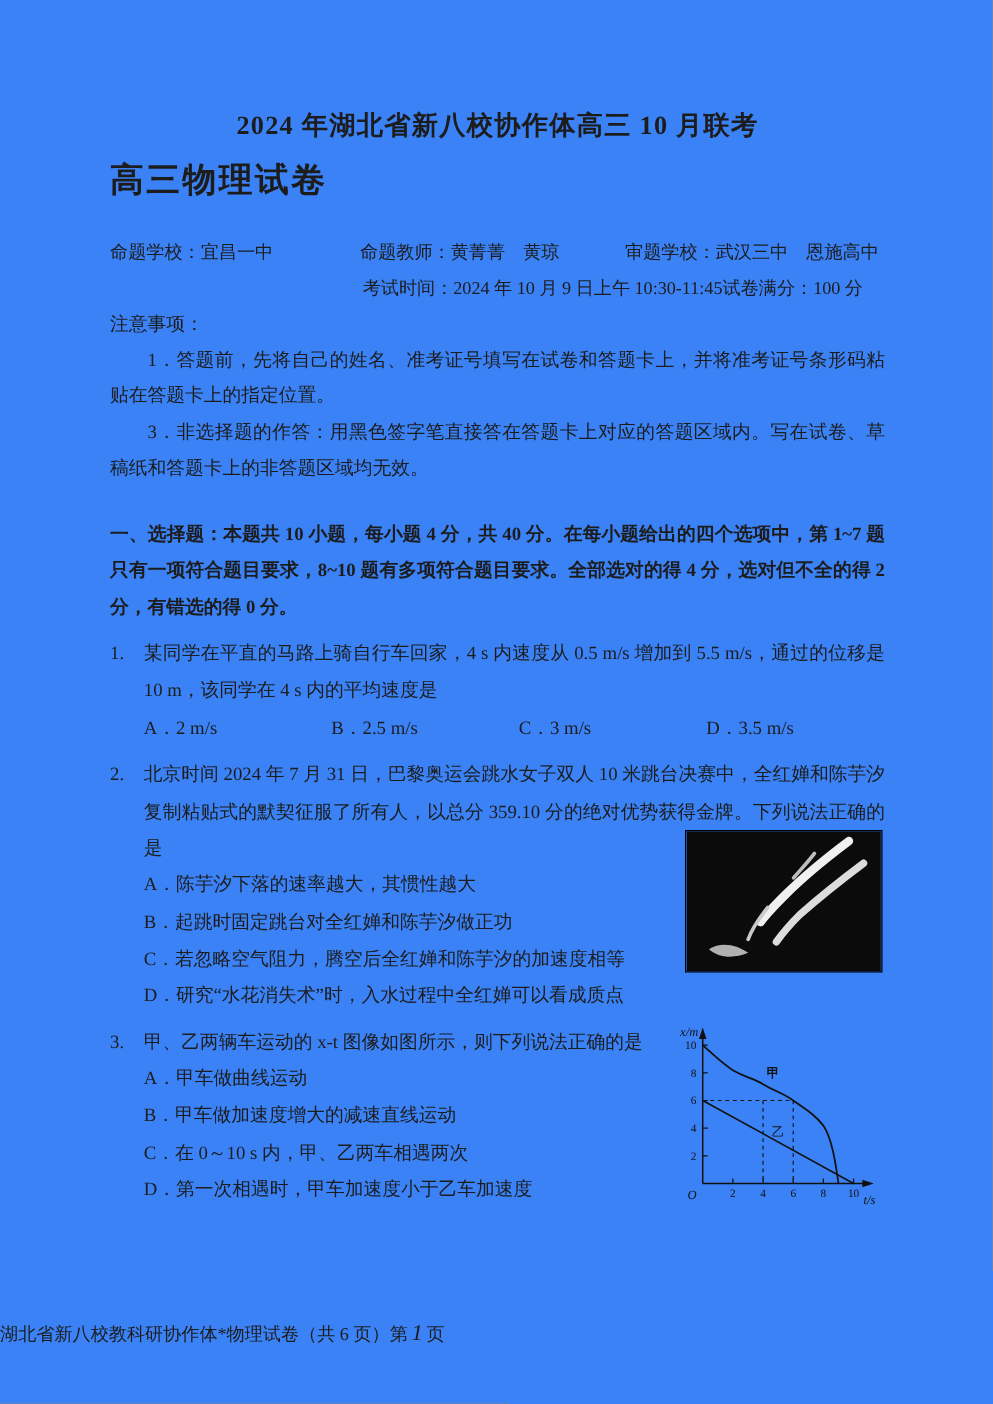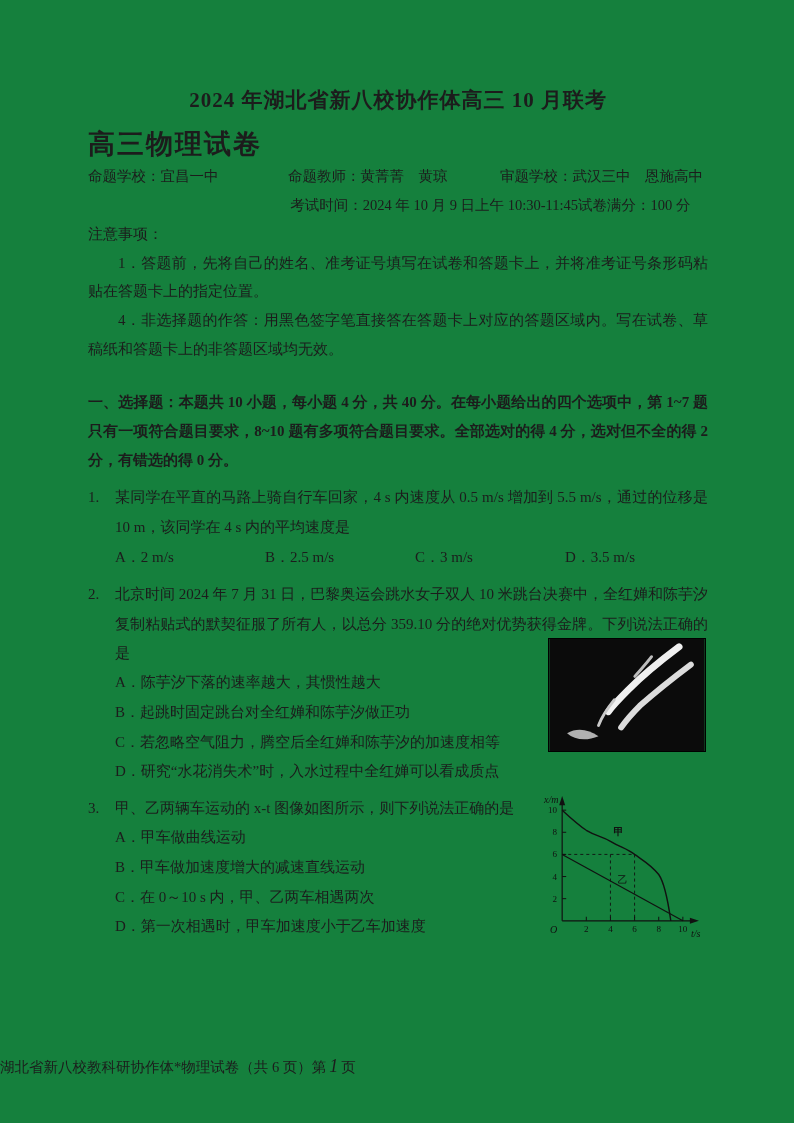--- a/index.html
+++ b/index.html
@@ -1,37 +1,37 @@
 <!DOCTYPE html>
 <html><head>
 <meta charset="utf-8">
 <style>
   * { box-sizing: border-box; }
   html,body { margin:0; padding:0; background:#888; }
   .page {
     position: relative;
     width: 794px; height: 1123px;
     margin: 0 auto;
-    background: #15803d;
+    background: #3b82f6;
     font-family: "Liberation Serif", "DejaVu Serif", serif;
     color: #1c1c1c;
     overflow: hidden;
   }
   .content { padding: 86px 86px 0 88px; }
 
   h1.title {
     margin: 0; text-align: center;
     font-size: 21px; font-weight: 700; letter-spacing: 1px;
   }
   h2.subtitle {
     margin: 12px 0 0 0; text-align: left;
     font-size: 27px; font-weight: 700; letter-spacing: 2px;
   }
 
-  .meta { font-size: 14.5px; }
+  .meta { margin-top: 26px; font-size: 14.5px; }
   .meta-row { display: flex; line-height: 2.0; }
   .meta-row.r1 .meta-item:nth-child(1){ width: 200px; }
   .meta-row.r1 .meta-item:nth-child(2){ width: 212px; }
   .meta-row.r1 .meta-item:nth-child(3){ flex:1; }
   .meta-row.r2 .meta-item:nth-child(1){ flex:1;text-align:right; }
   .meta-row.r2 .meta-item:nth-child(2){ width: 130px; }
 
   .notice-heading { font-weight: 400; font-size: 15px; line-height: 1.9; }
   p.notice-item {
     margin: 0; font-size: 15px; line-height: 1.92;
@@ -89,21 +89,21 @@
       </div>
       <div class="meta-row r2">
         <span class="meta-item">考试时间：2024 年 10 月 9 日上午 10:30-11:45</span>
         <span class="meta-item">试卷满分：100 分</span>
       </div>
     </div>
 
     <div class="notice">
       <div class="notice-heading">注意事项：</div>
       <p class="notice-item">1．答题前，先将自己的姓名、准考证号填写在试卷和答题卡上，并将准考证号条形码粘贴在答题卡上的指定位置。</p>
-      <p class="notice-item">4．非选择题的作答：用黑色签字笔直接答在答题卡上对应的答题区域内。写在试卷、草稿纸和答题卡上的非答题区域均无效。</p>
+      <p class="notice-item">3．非选择题的作答：用黑色签字笔直接答在答题卡上对应的答题区域内。写在试卷、草稿纸和答题卡上的非答题区域均无效。</p>
     </div>
 
     <p class="section-heading">一、选择题：本题共 10 小题，每小题 4 分，共 40 分。在每小题给出的四个选项中，第 1~7 题只有一项符合题目要求，8~10 题有多项符合题目要求。全部选对的得 4 分，选对但不全的得 2 分，有错选的得 0 分。</p>
 
     <div class="question q1">
       <span class="qnum">1.</span>
       <p class="stem">某同学在平直的马路上骑自行车回家，4 s 内速度从 0.5 m/s 增加到 5.5 m/s，通过的位移是 10 m，该同学在 4 s 内的平均速度是</p>
       <div class="opts-inline">
         <span>A．2 m/s</span>
         <span>B．2.5 m/s</span>

